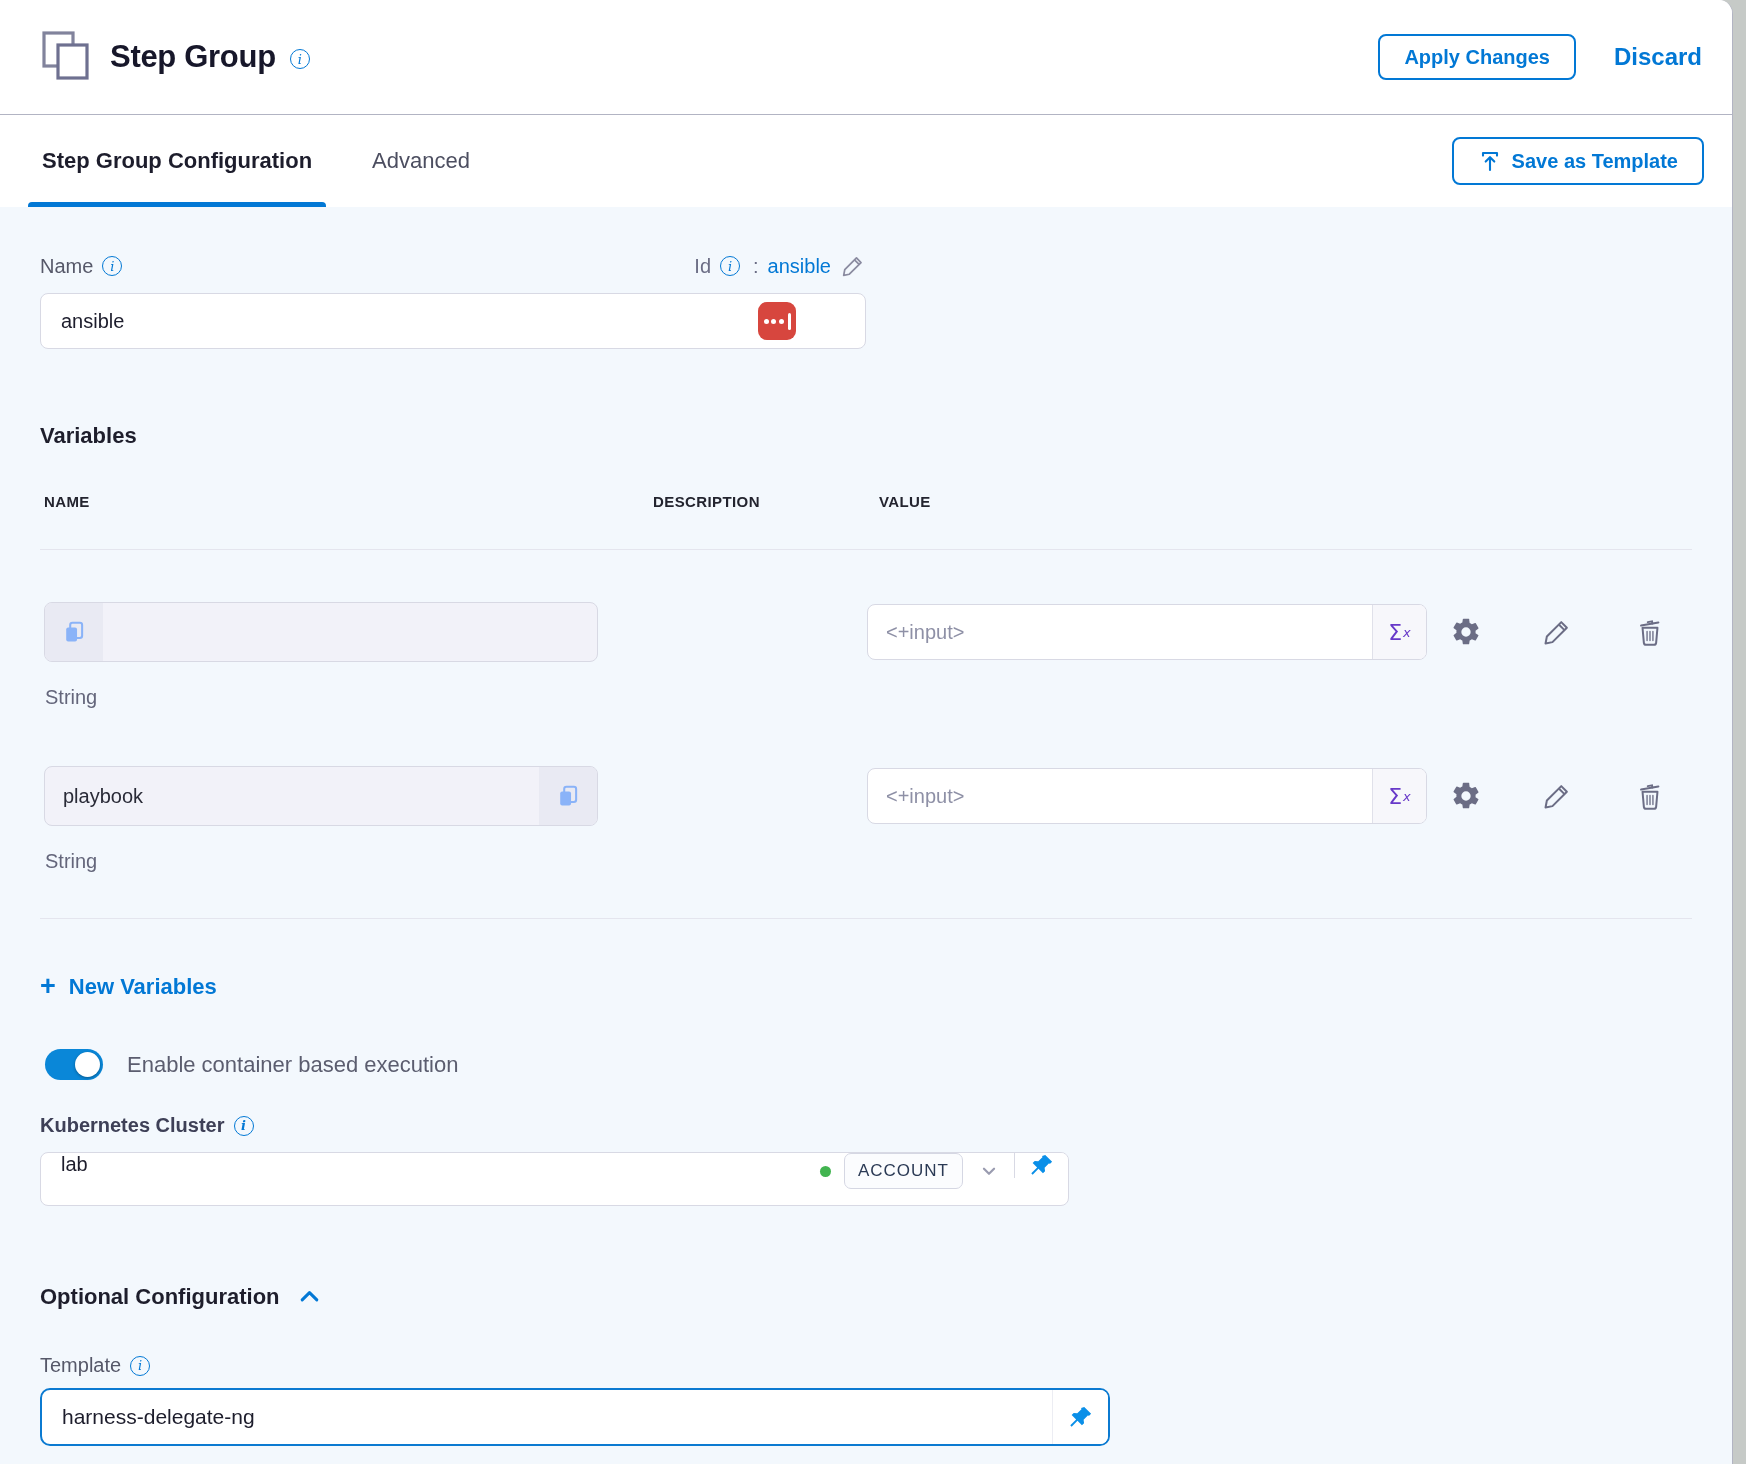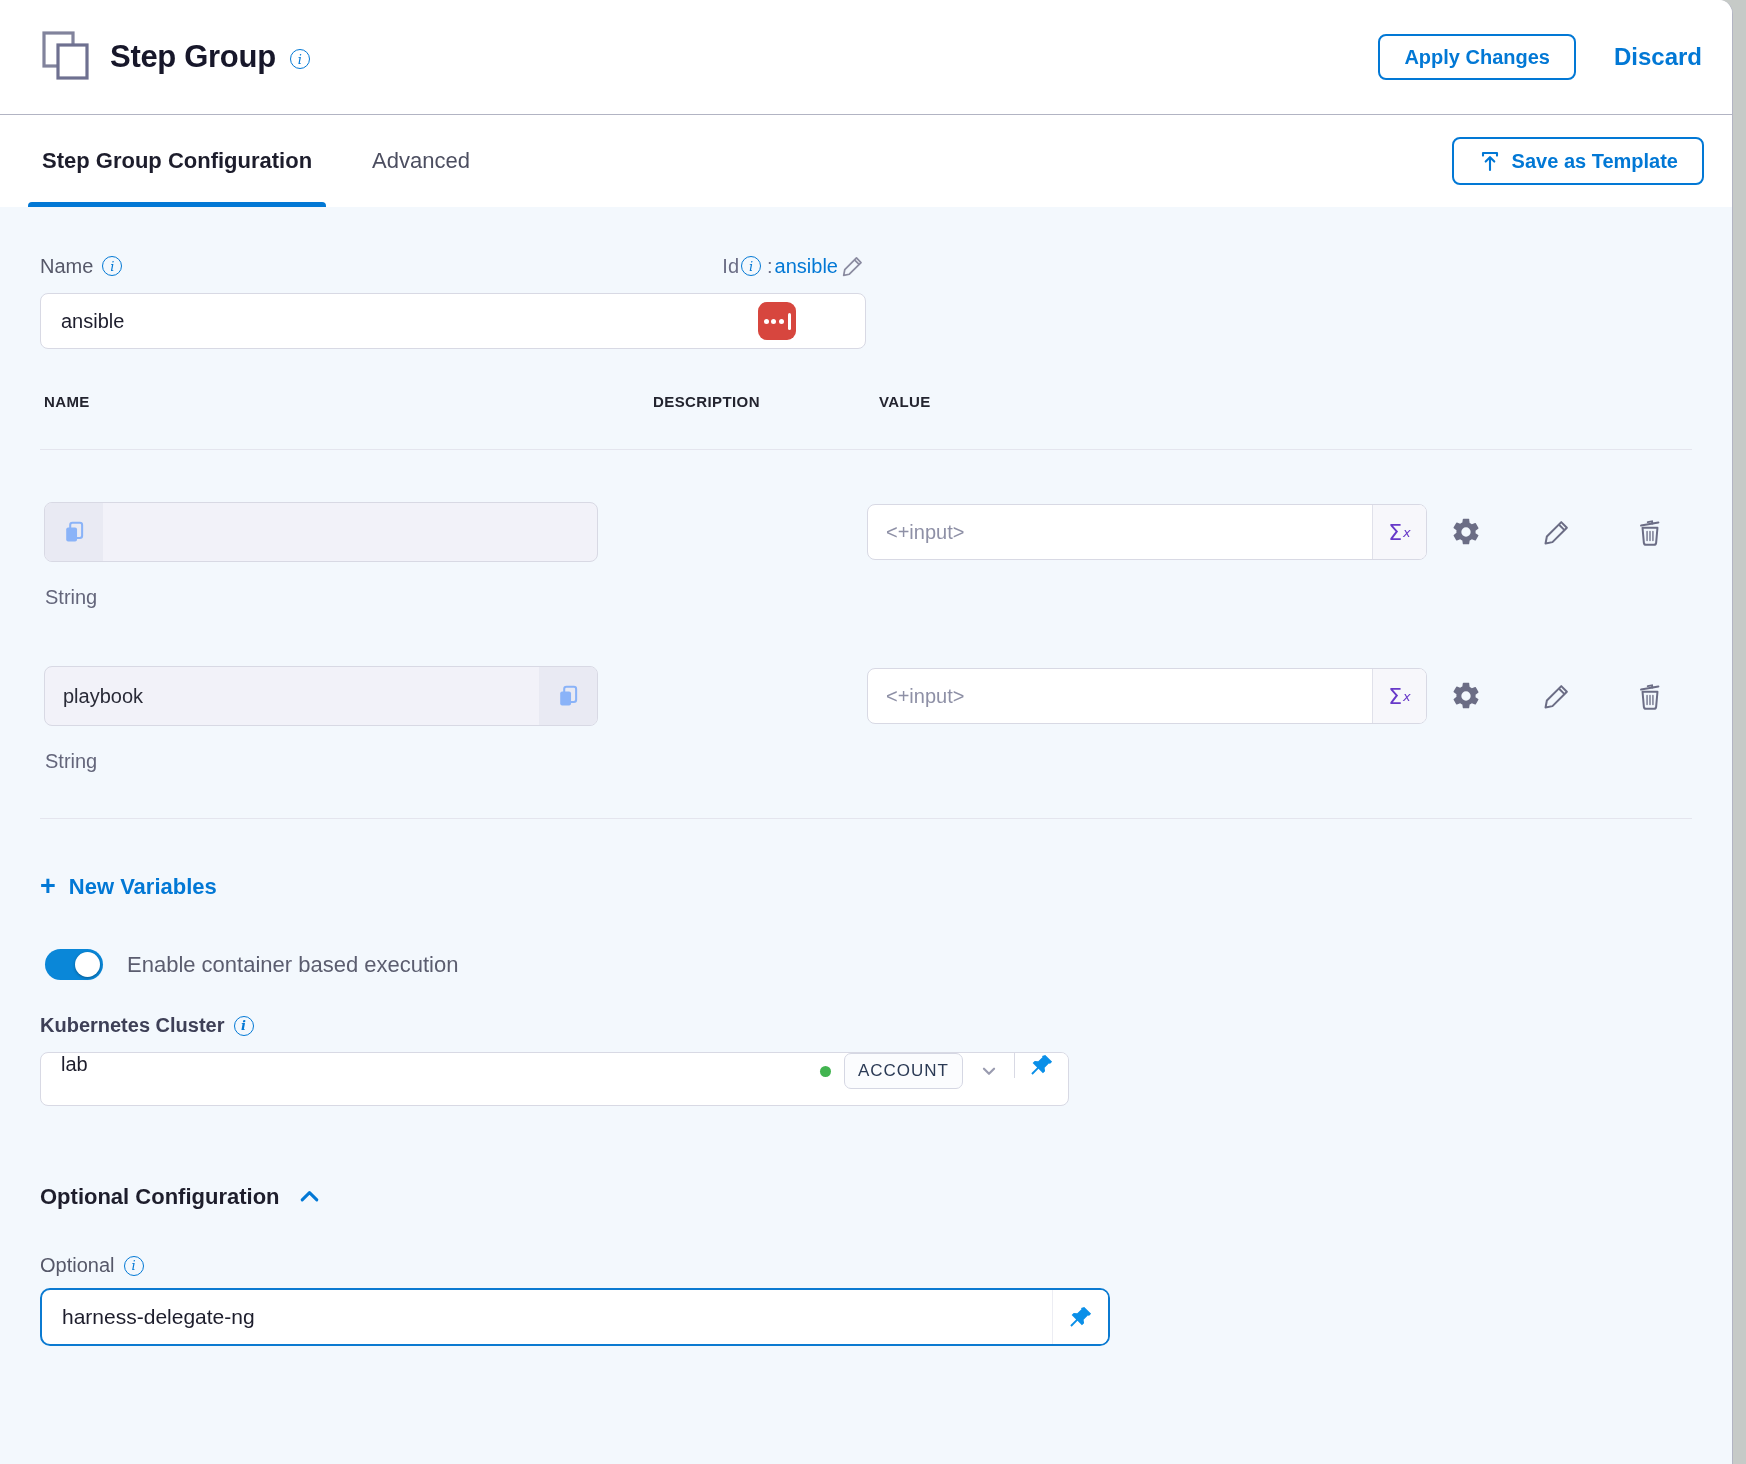--- a/index.html
+++ b/index.html
@@ -58,21 +58,21 @@
 
   
   .content {
     position:absolute; top:207px; left:0; right:0; bottom:0;
     background:#f3f8fd; padding:0 40px; overflow:hidden;
   }
   .field-label { font-size:20px; color:#565869; display:inline-flex; align-items:center; gap:9px; }
   .field-label-strong { font-size:20px; font-weight:700; color:#3e4057; display:inline-flex; align-items:center; gap:9px; }
 
   .name-labels { width:826px; margin-top:46px; display:flex; justify-content:space-between; align-items:center; }
-  .id-group { display:flex; align-items:center; gap:2px; font-size:20px; }
+  .id-group { display:flex; align-items:center; gap:9px; font-size:20px; }
   .id-label { color:#6b6d85; }
   .id-colon { color:#6b6d85; margin-left:4px; }
   .id-value { color:#0278d5; }
   .icon-btn { background:none; border:none; padding:0; cursor:pointer; display:inline-flex; align-items:center; justify-content:center; }
 
   .name-input-wrap { position:relative; width:826px; height:56px; margin-top:14px; }
   .text-input {
     width:100%; height:100%; background:#fff; border:1px solid #d8d9e4; border-radius:8px;
     font-size:20px; color:#1d1d2c; padding:0 20px; outline:none;
     font-family:"Liberation Sans", sans-serif;
@@ -228,20 +228,21 @@
         <input class="text-input" value="ansible" style="">
         <button class="autofill-badge">
           <i></i>
             <i></i>
             <i></i>
             <span class="bar"></span>
         </button>
       </div>
 
       
+      <div class="section-heading variables-heading">Variables</div>
 
       <div class="var-cols">
         <span class="var-col col-name">NAME</span>
         <span class="var-col col-desc">DESCRIPTION</span>
         <span class="var-col col-value">VALUE</span>
       </div>
       <div class="hr hr-1"></div>
 
       
       <div class="var-row">
@@ -366,21 +367,21 @@
         <span class="section-heading">Optional Configuration</span>
         <button class="collapse-btn">
           <svg width="27" height="27" viewBox="0 0 24 24" fill="none" stroke="#0278d5" stroke-width="2.7" stroke-linecap="round" stroke-linejoin="round">
             <path d="M5.5 15l6.5-6.5L18.5 15"></path>
           </svg>
         </button>
       </div>
 
       
       <div class="field-label ns-label">
-        <span>Optional</span>
+        <span>Template</span>
         <span class="info">i</span>
       </div>
       <div class="ns-field">
         <input class="ns-input" value="harness-delegate-ng" style="">
         <button class="ns-pin">
           <svg width="25" height="25" viewBox="0 0 24 24" fill="#0a8fe8">
             <path d="M15.6 1.8l6.6 6.6-2 2-1.2-.3-4 4 .4 3.4-2 2-4.3-4.3-5.6 5.6-1.3-1.3 5.6-5.6-4.3-4.3 2-2 3.4.4 4-4-.3-1.2z"></path>
           </svg>
         </button>
       </div>

